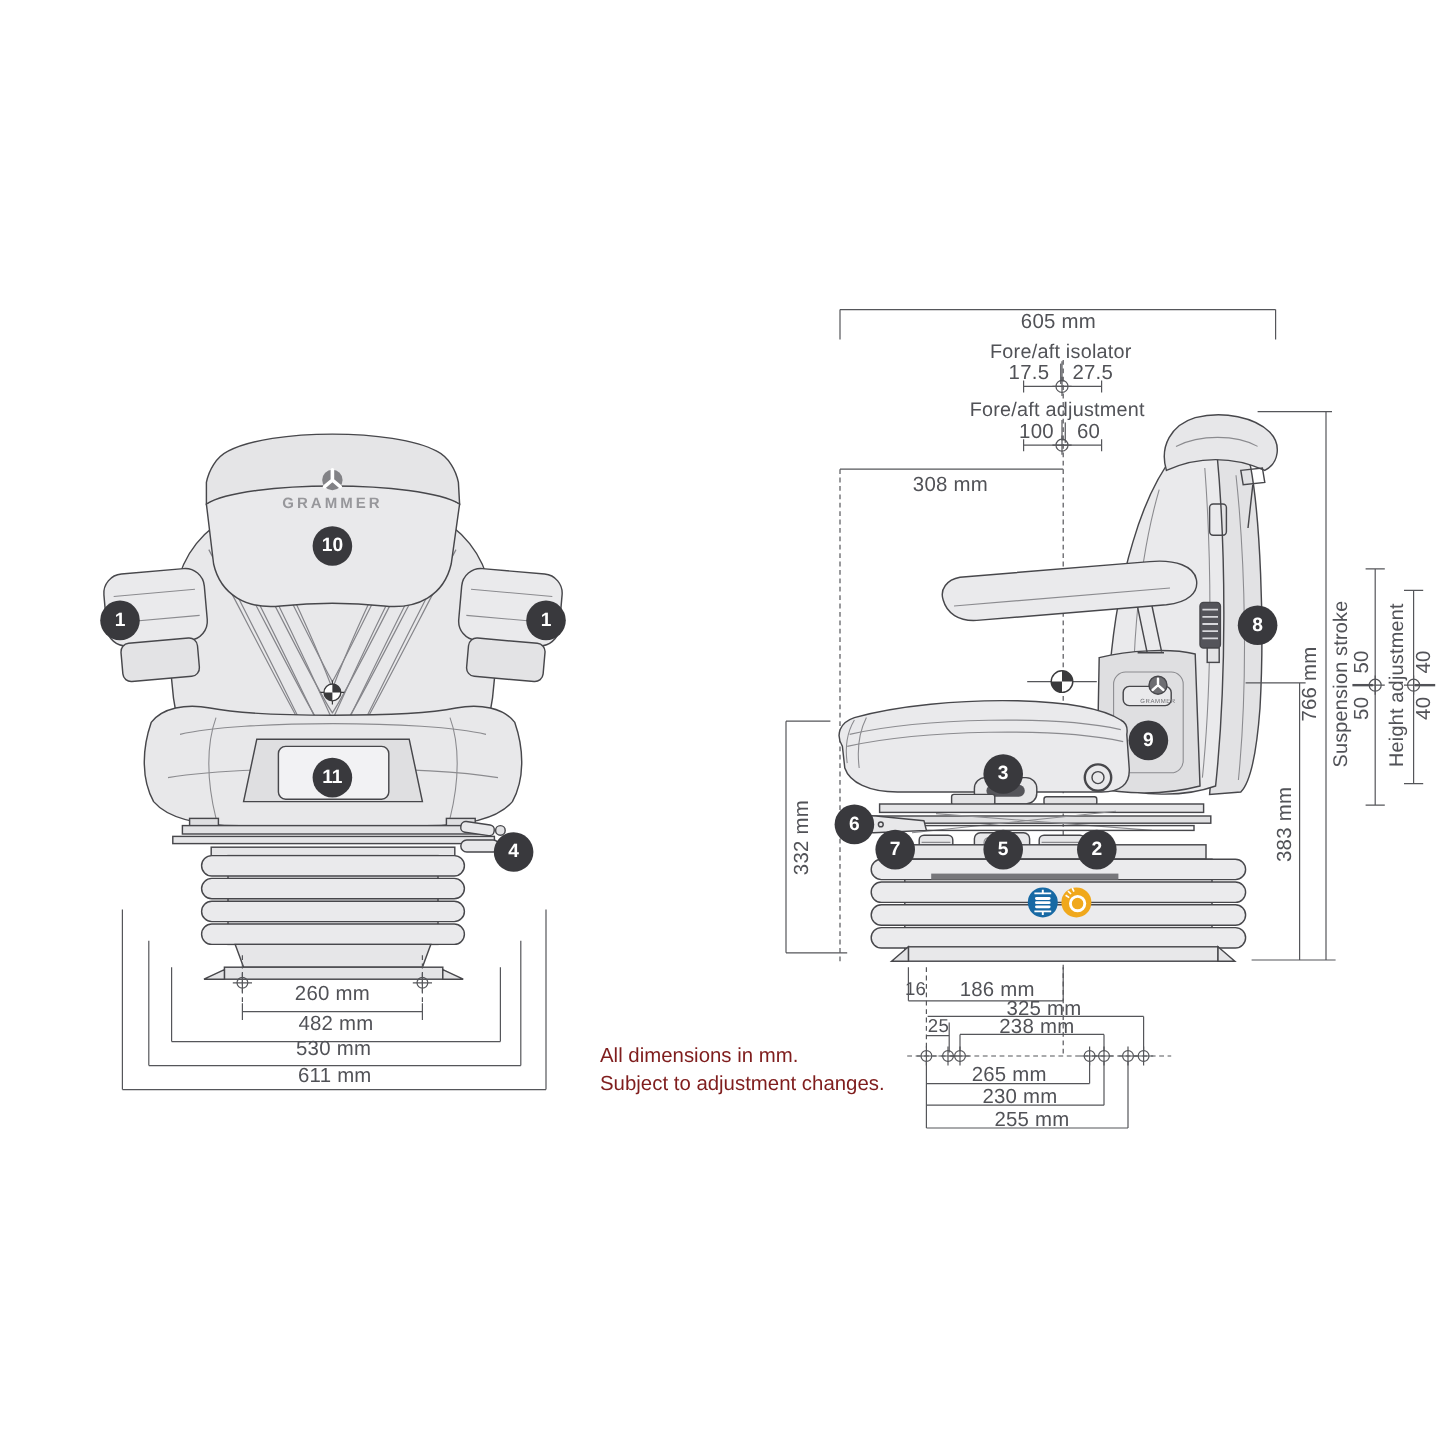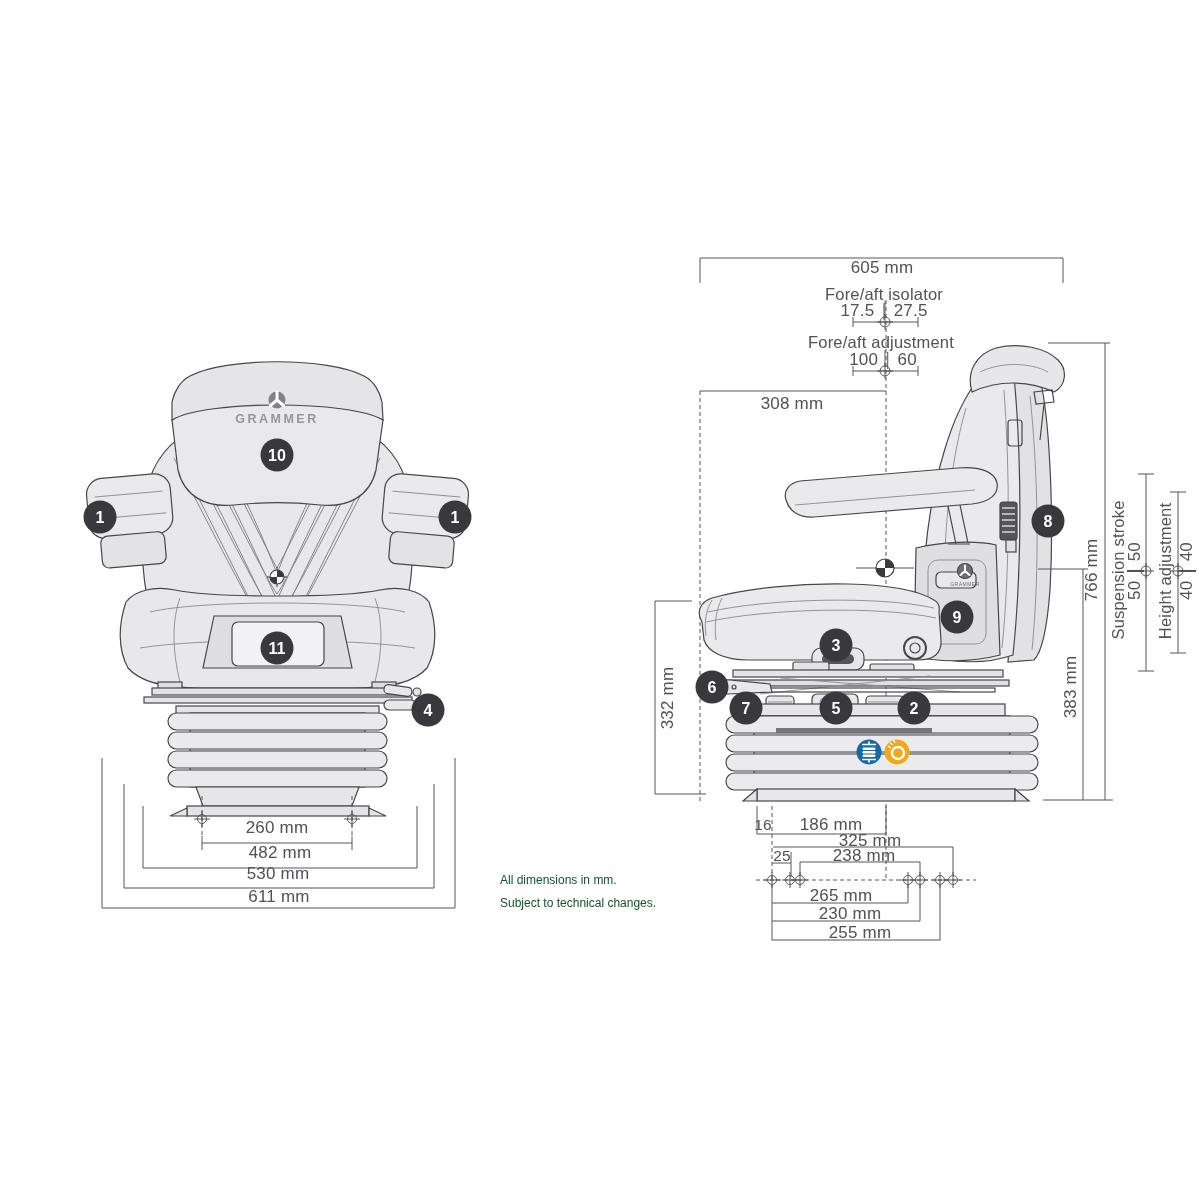--- a/index.html
+++ b/index.html
@@ -17,21 +17,21 @@
   .dim{position:absolute;transform:translate(-50%,-50%);font-size:17px;color:#515257;
        white-space:nowrap;letter-spacing:.2px;}
   .sm{font-size:15.5px;}
   .lbl{font-size:16.5px;}
   .rot{transform:translate(-50%,-50%) rotate(-90deg);}
   .pair{display:flex;align-items:center;gap:9px;}
   .pair .sep{width:1.3px;height:17px;background:#515257;}
   .callout{position:absolute;width:33px;height:33px;border-radius:50%;background:#39393d;color:#fff;
            display:flex;align-items:center;justify-content:center;font-size:16px;font-weight:bold;
            transform:translate(-50%,-50%);}
-  .note{position:absolute;left:500px;top:869px;font-size:12px;color:#14532d;line-height:22.5px;
+  .note{position:absolute;left:500px;top:869px;font-size:17px;color:#7f1d1d;line-height:22.5px;
         white-space:nowrap;}
 </style>
 </head>
 <body>
 
 <div class="stage">
 
 <svg width="1200" height="1200" viewBox="0 0 1200 1200">
 
   <g>
@@ -298,21 +298,21 @@
     <path class="ln" d="M772,921 H920 M920,885 V921"></path>
     <path class="ln" d="M772,940 H940 M940,885 V940"></path>
   </g>
 
   <text x="277" y="423" font-size="12.5" font-weight="bold" letter-spacing="2.5" fill="#97979b" text-anchor="middle" font-family="Liberation Sans, sans-serif">GRAMMER</text>
 </svg>
 
 
 <div class="note">
   <div>All dimensions in mm.</div>
-  <div>Subject to technical changes.</div>
+  <div>Subject to adjustment changes.</div>
 </div>
 
 <div class="dim" style="left:277px;top:828px">260 mm</div>
 <div class="dim" style="left:280px;top:853px">482 mm</div>
 <div class="dim" style="left:278px;top:874px">530 mm</div>
 <div class="dim" style="left:279px;top:897px">611 mm</div>
 
 <div class="dim" style="left:882px;top:268px">605 mm</div>
 <div class="dim lbl" style="left:884px;top:294px">Fore/aft isolator</div>
 <div class="dim pair" style="left:884px;top:311px">

